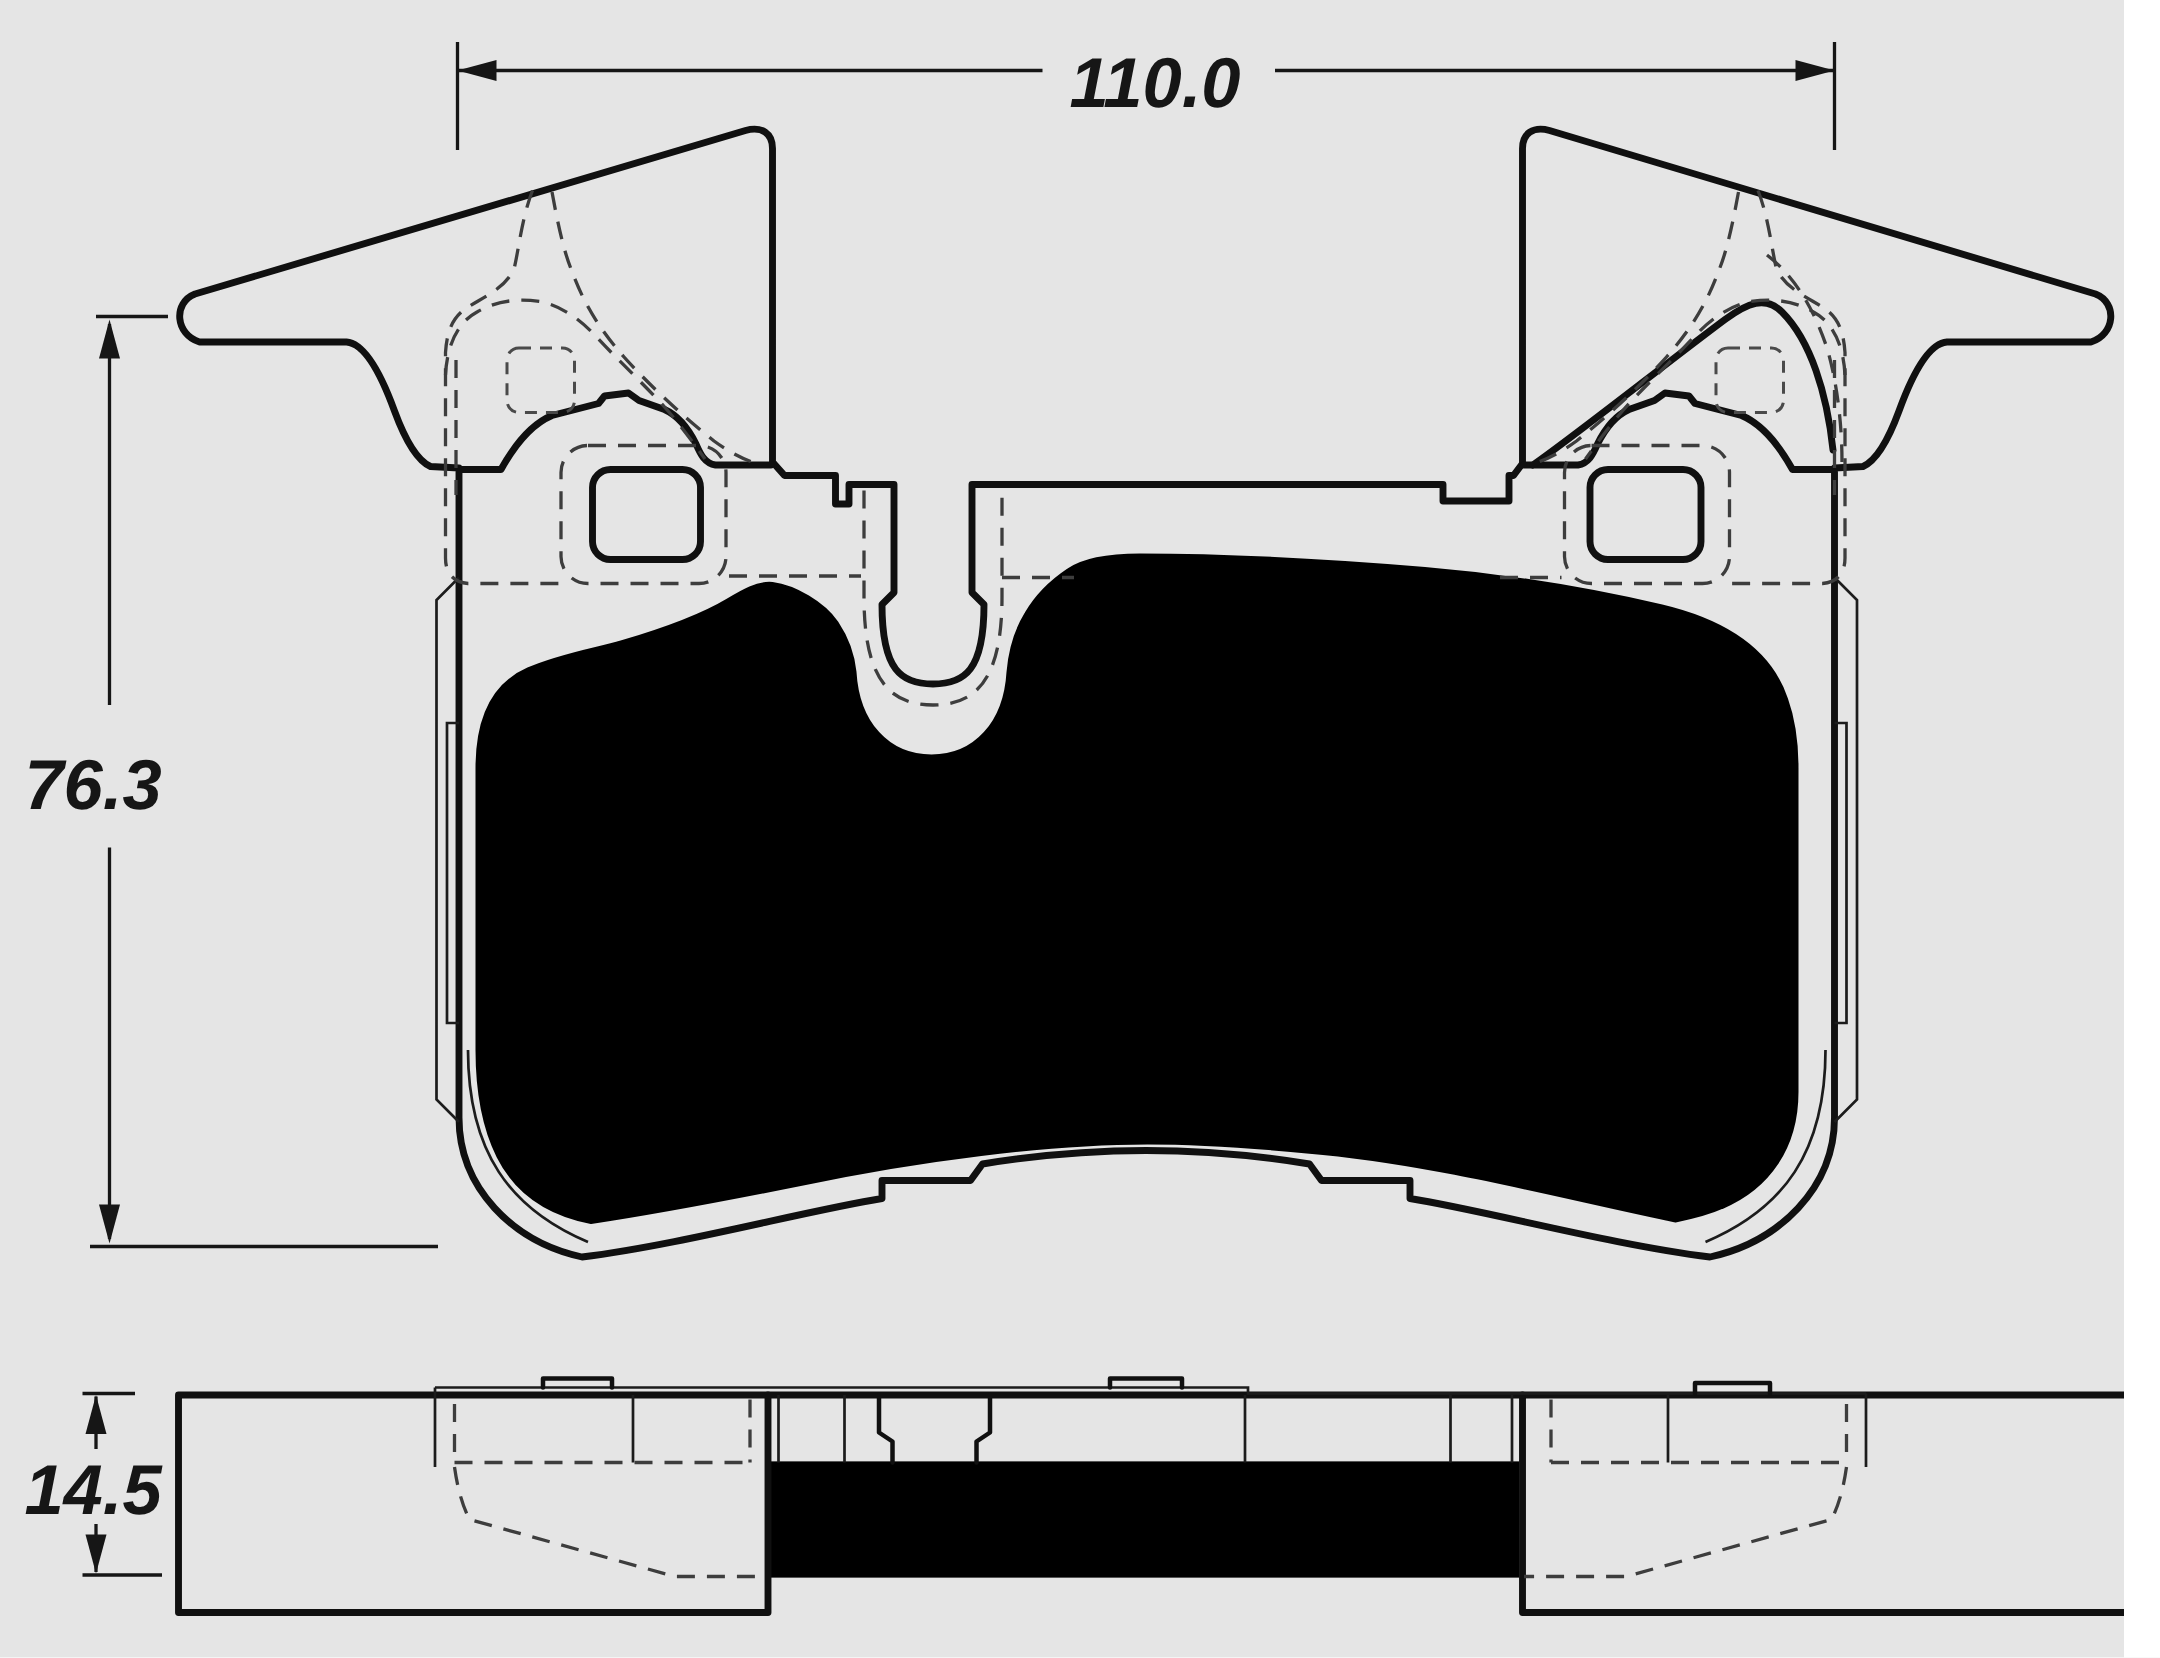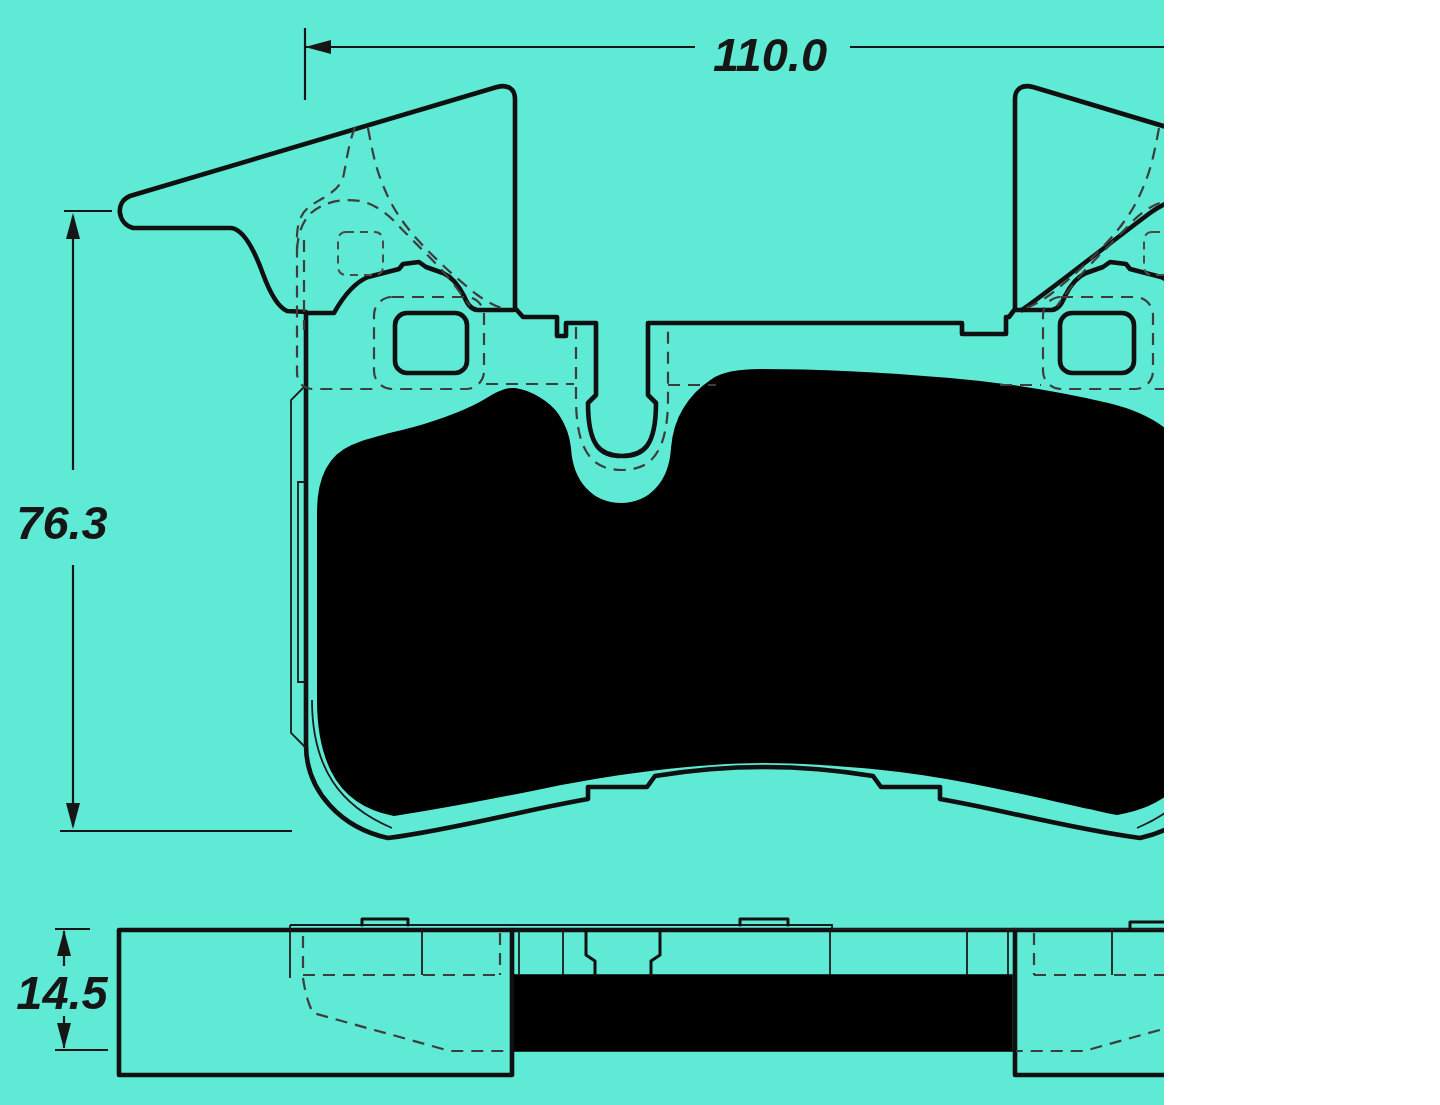--- a/index.html
+++ b/index.html
@@ -1,16 +1,16 @@
 <!DOCTYPE html>
 <html><head>
 <meta charset="utf-8">
 <style>
   html,body{margin:0;padding:0;background:#fff;}
-  .stage{position:relative;width:1164px;height:1105px;background:#5eead4;overflow:hidden;
+  .stage{position:relative;width:1416px;height:1105px;background:#e5e5e5;overflow:hidden;
          font-family:"Liberation Sans",sans-serif;}
   svg{display:block;width:1440px;height:1105px;}
   .ln-thick{fill:none;stroke:#101010;stroke-width:4.6;stroke-linejoin:round;stroke-linecap:round;}
   .ln-mid{fill:none;stroke:#101010;stroke-width:3;stroke-linejoin:round;stroke-linecap:round;}
   .ln-thin{fill:none;stroke:#1c1c1c;stroke-width:1.8;stroke-linejoin:miter;stroke-linecap:butt;}
   .dash{fill:none;stroke:#3d3d3d;stroke-width:2.2;stroke-dasharray:12 8;stroke-linecap:butt;}
   .dash-sm{fill:none;stroke:#4a4a4a;stroke-width:2;stroke-dasharray:8 6;}
   .dimline{fill:none;stroke:#161616;stroke-width:2.2;stroke-linecap:butt;}
   .dimarrow{fill:#161616;stroke:none;}
   .dim-label{font-family:"Liberation Sans",sans-serif;font-style:italic;font-weight:bold;

